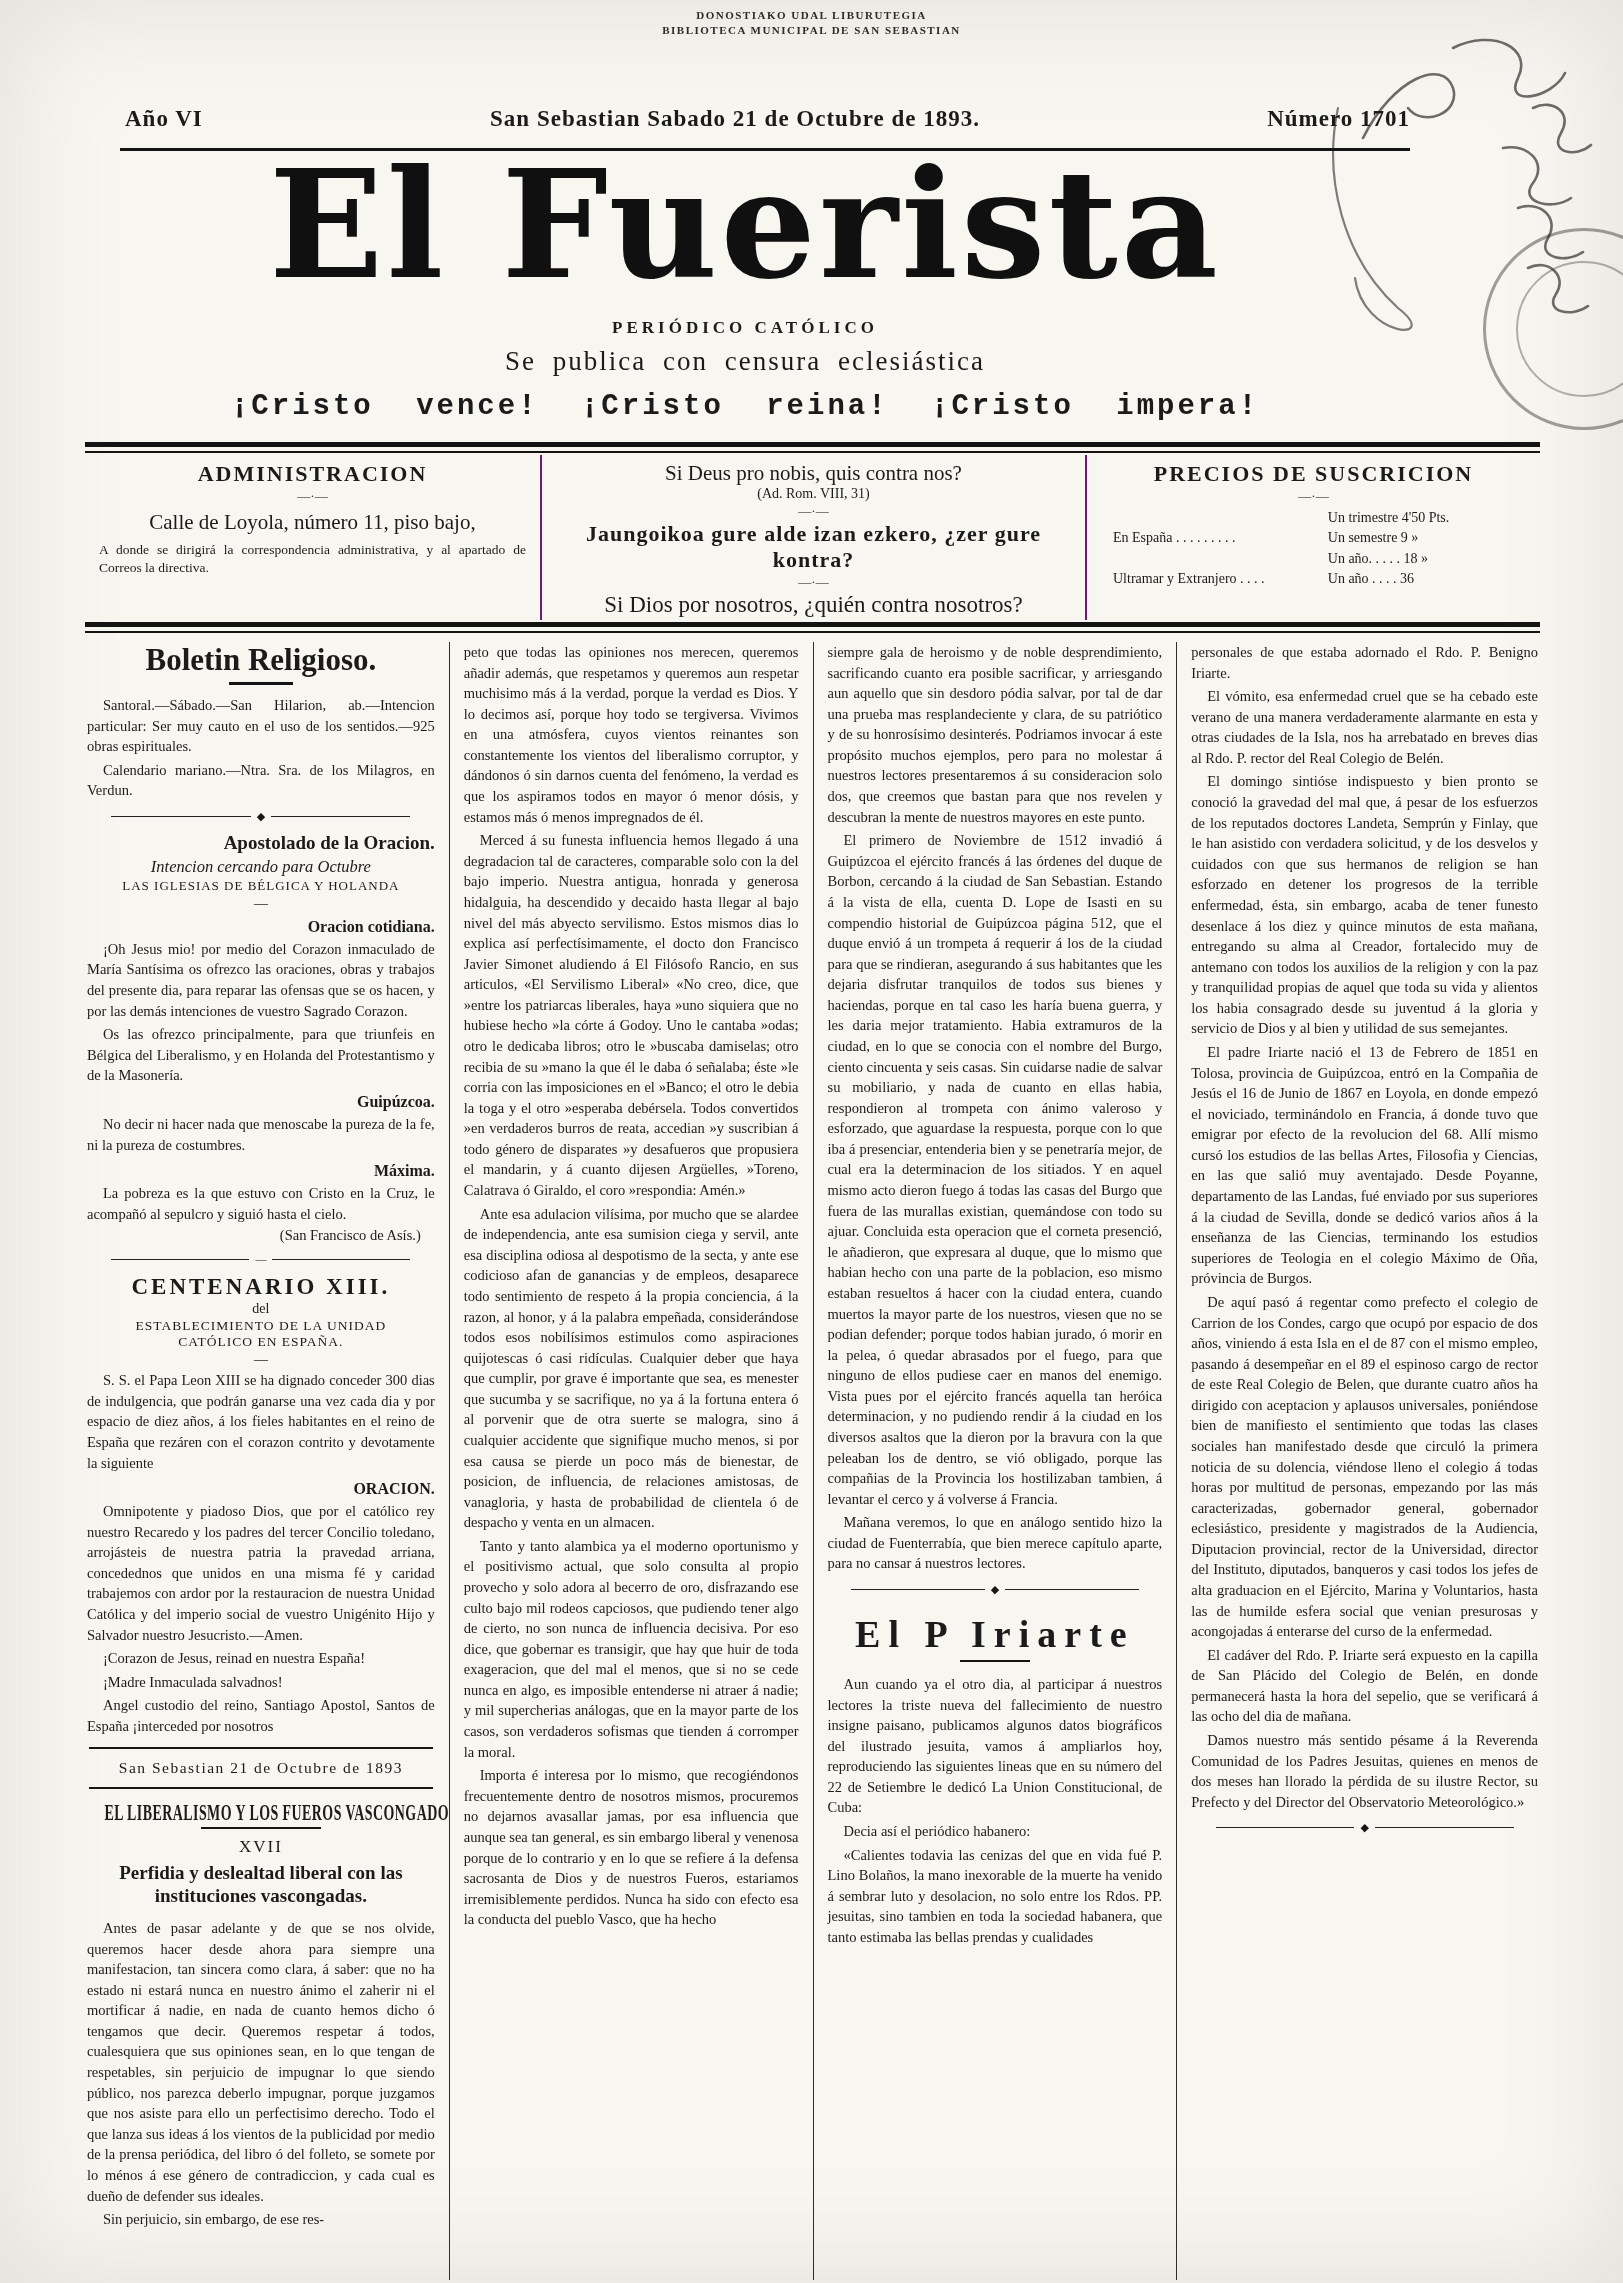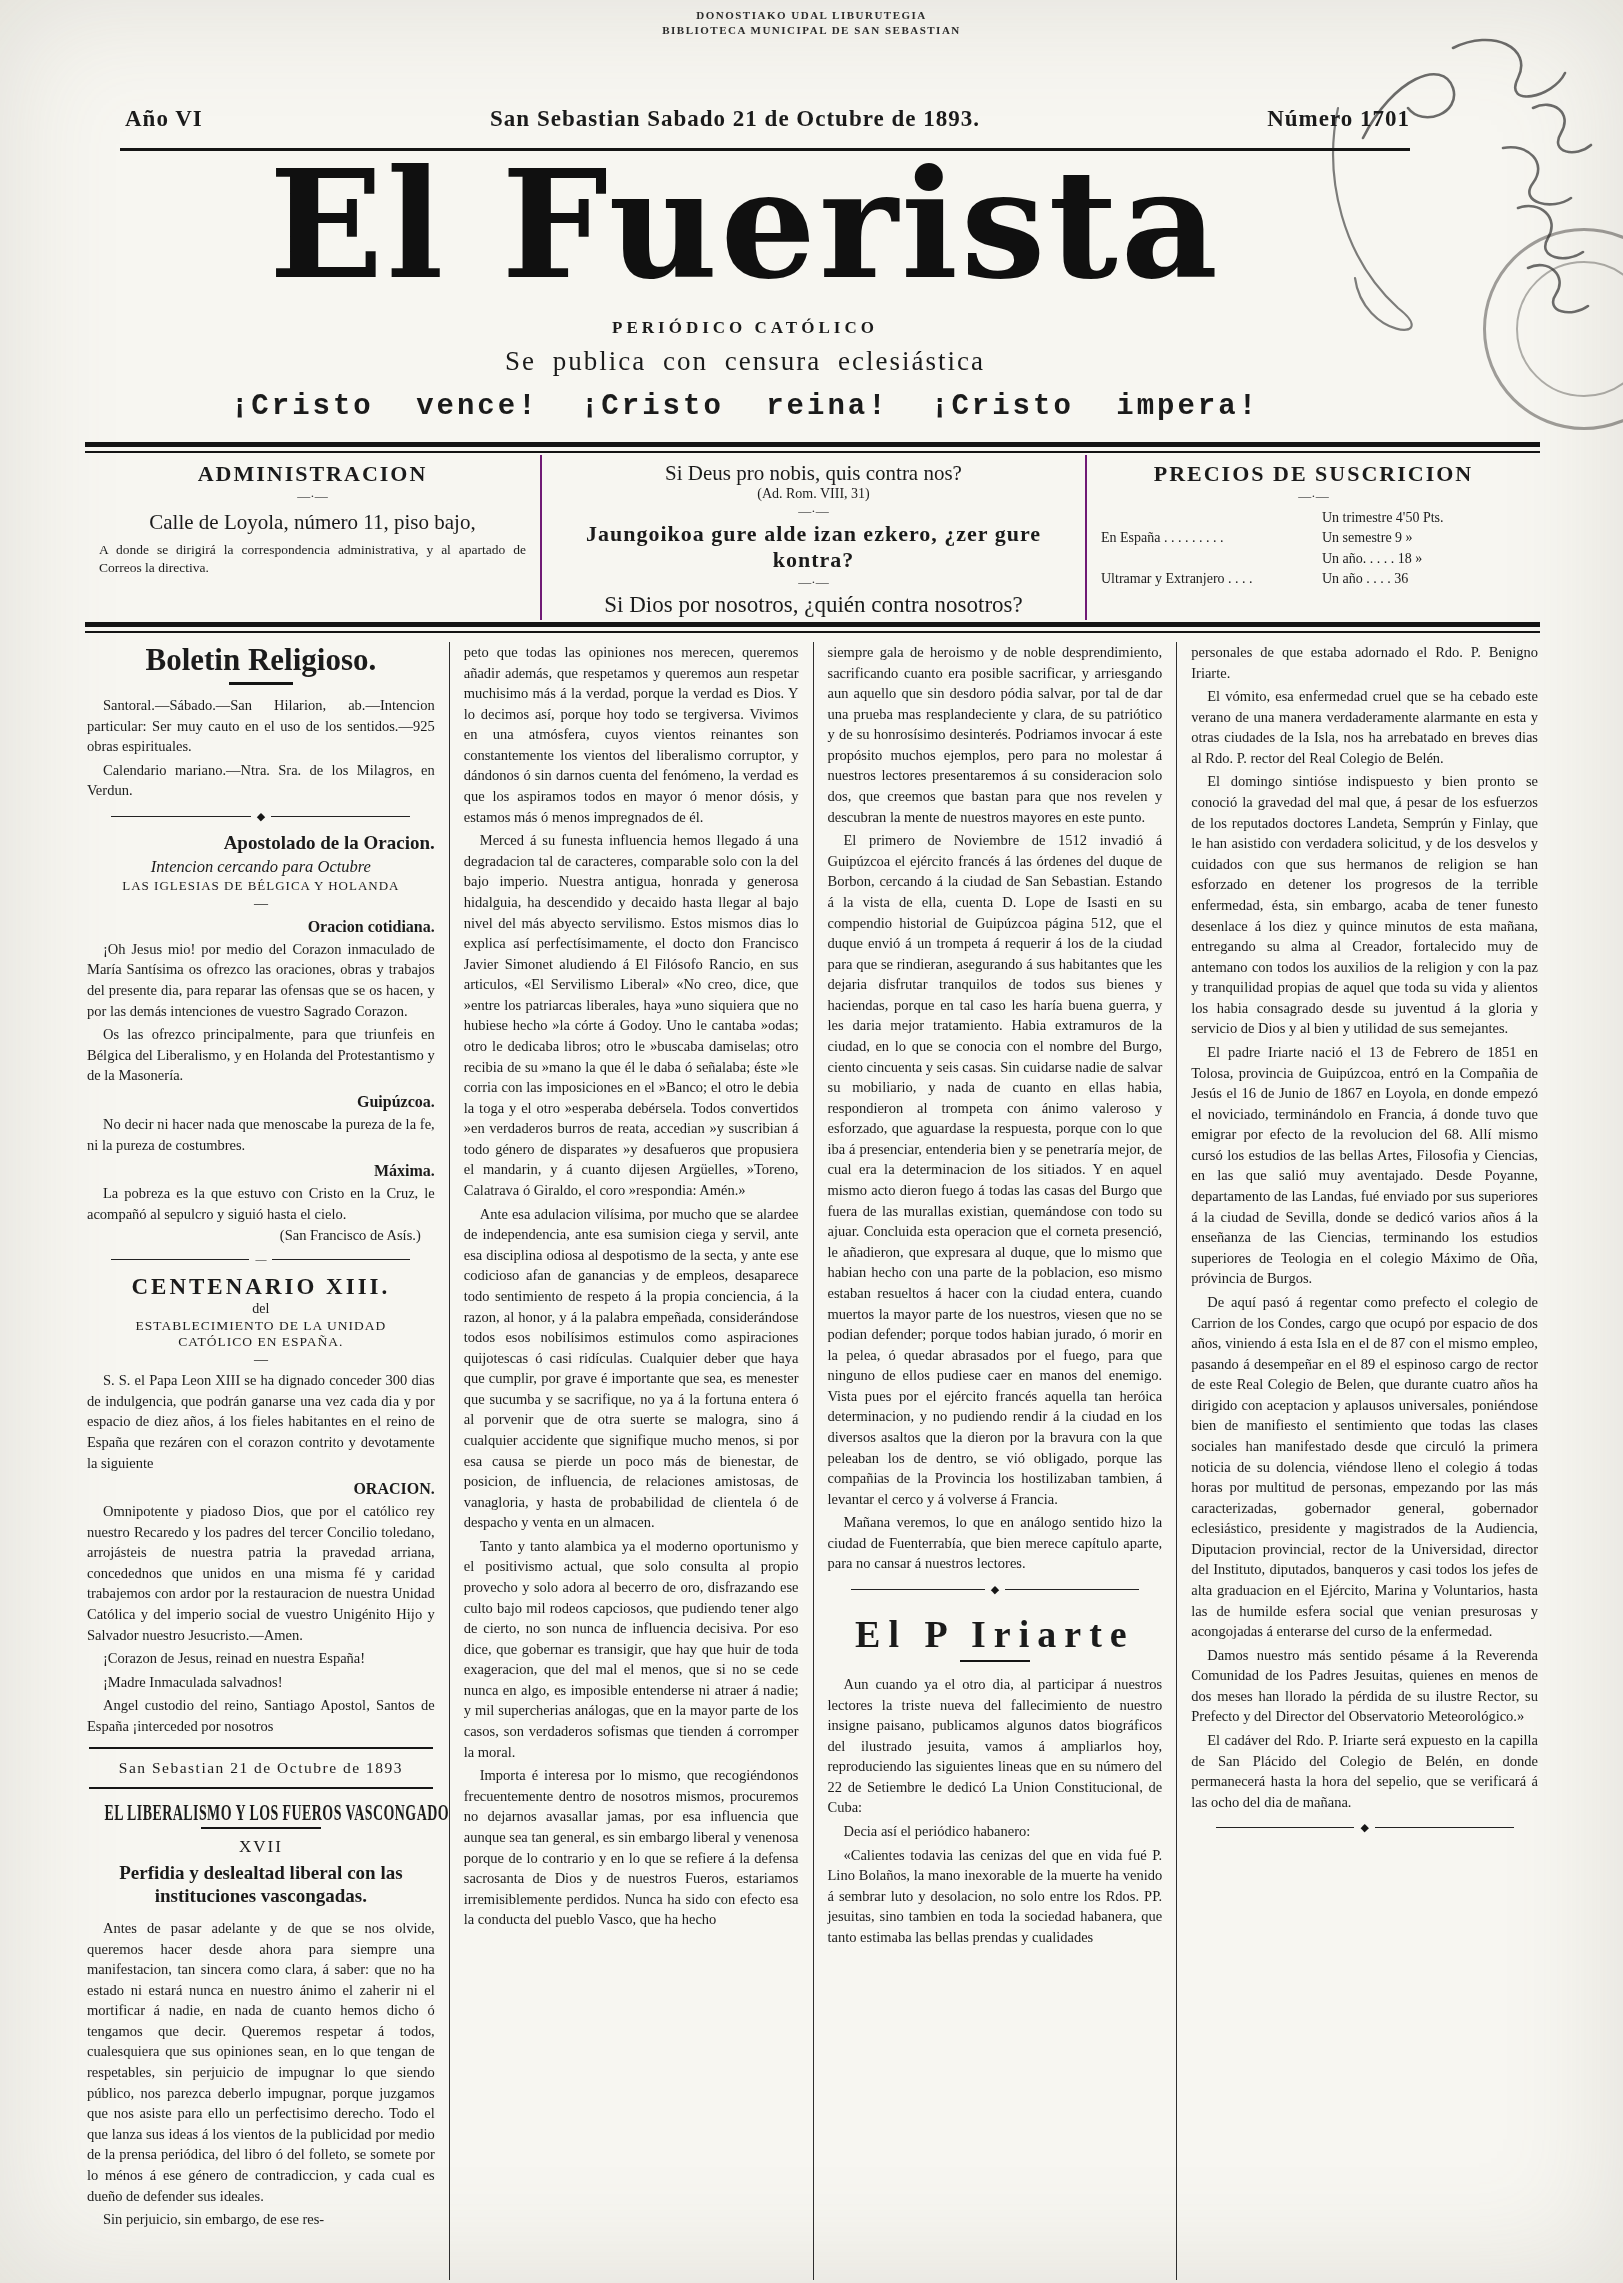--- a/index.html
+++ b/index.html
@@ -37,21 +37,21 @@
   .hbox-title{text-align:center;font-weight:bold;font-size:22px;letter-spacing:2px;margin-top:2px;}
   .ornament{text-align:center;font-size:13px;color:#333;line-height:1;margin:2px 0 4px;}
   .admin-address{text-align:center;font-size:21px;margin-top:8px;}
   .admin-note{font-size:13.5px;text-align:justify;margin-top:6px;line-height:1.3;}
   .lema-latin{text-align:center;font-size:21px;margin-top:2px;}
   .lema-ref{text-align:center;font-size:14px;}
   .lema-basque{text-align:center;font-size:22px;font-weight:bold;letter-spacing:1px;margin:4px 0 2px;}
   .lema-es{text-align:center;font-size:23px;margin-top:2px;}
   .precios-rows{font-size:14px;line-height:1.45;margin-top:6px;}
   .prow{display:flex;}
-  .prow .pl{width:52%;} .prow .pr{width:48%;}
+  .prow .pl{width:52%;margin-left:12px;} .prow .pr{width:48%;}
   
   .body-cols{position:absolute;top:642px;left:85px;width:1455px;height:1638px;display:flex;overflow:hidden;}
   .col{width:25%;box-sizing:border-box;padding:0 14px;overflow:hidden;}
   .col + .col{border-left:1.5px solid #2e2e2e;}
   .col:first-child{padding-left:2px;} .col:last-child{padding-right:2px;}
   .p{font-size:14.5px;line-height:1.42;text-align:justify;text-indent:16px;margin:0 0 3px;}
   .p.cont{text-indent:0;}
   .h-boletin{font-size:31px;font-weight:bold;text-align:center;margin:0 0 4px;}
   .mini-rule{width:64px;border-top:3px solid #141414;margin:0 auto 10px;}
   .divider{display:flex;align-items:center;width:86%;margin:9px auto;}
@@ -223,21 +223,21 @@
       <p class="p">Decia así el periódico habanero:</p>
       <p class="p">«Calientes todavia las cenizas del que en vida fué P. Lino Bolaños, la mano inexorable de la muerte ha venido á sembrar luto y desolacion, no solo entre los Rdos. PP. jesuitas, sino tambien en toda la sociedad habanera, que tanto estimaba las bellas prendas y cualidades</p>
     </div>
 
     <div class="col">
       <p class="p cont">personales de que estaba adornado el Rdo. P. Benigno Iriarte.</p>
       <p class="p">El vómito, esa enfermedad cruel que se ha cebado este verano de una manera verdaderamente alarmante en esta y otras ciudades de la Isla, nos ha arrebatado en breves dias al Rdo. P. rector del Real Colegio de Belén.</p>
       <p class="p">El domingo sintióse indispuesto y bien pronto se conoció la gravedad del mal que, á pesar de los esfuerzos de los reputados doctores Landeta, Semprún y Finlay, que le han asistido con verdadera solicitud, y de los desvelos y cuidados con que sus hermanos de religion se han esforzado en detener los progresos de la terrible enfermedad, ésta, sin embargo, acaba de tener funesto desenlace á los diez y quince minutos de esta mañana, entregando su alma al Creador, fortalecido muy de antemano con todos los auxilios de la religion y con la paz y tranquilidad propias de aquel que toda su vida y alientos los habia consagrado desde su juventud á la gloria y servicio de Dios y al bien y utilidad de sus semejantes.</p>
       <p class="p">El padre Iriarte nació el 13 de Febrero de 1851 en Tolosa, provincia de Guipúzcoa, entró en la Compañia de Jesús el 16 de Junio de 1867 en Loyola, en donde empezó el noviciado, terminándolo en Francia, á donde tuvo que emigrar por efecto de la revolucion del 68. Allí mismo cursó los estudios de las bellas Artes, Filosofia y Ciencias, en las que salió muy aventajado. Desde Poyanne, departamento de las Landas, fué enviado por sus superiores á la ciudad de Sevilla, donde se dedicó varios años á la enseñanza de las Ciencias, terminando los estudios superiores de Teologia en el colegio Máximo de Oña, próvincia de Burgos.</p>
       <p class="p">De aquí pasó á regentar como prefecto el colegio de Carrion de los Condes, cargo que ocupó por espacio de dos años, viniendo á esta Isla en el de 87 con el mismo empleo, pasando á desempeñar en el 89 el espinoso cargo de rector de este Real Colegio de Belen, que durante cuatro años ha dirigido con aceptacion y aplausos universales, poniéndose bien de manifiesto el sentimiento que todas las clases sociales han manifestado desde que circuló la primera noticia de su dolencia, viéndose lleno el colegio á todas horas por multitud de personas, empezando por las más caracterizadas, gobernador general, gobernador eclesiástico, presidente y magistrados de la Audiencia, Diputacion provincial, rector de la Universidad, director del Instituto, diputados, banqueros y casi todos los jefes de alta graduacion en el Ejército, Marina y Voluntarios, hasta las de humilde esfera social que venian presurosas y acongojadas á enterarse del curso de la enfermedad.</p>
+      <p class="p">El cadáver del Rdo. P. Iriarte será expuesto en la capilla de San Plácido del Colegio de Belén, en donde permanecerá hasta la hora del sepelio, que se verificará á las ocho del dia de mañana.</p>
       <p class="p">Damos nuestro más sentido pésame á la Reverenda Comunidad de los Padres Jesuitas, quienes en menos de dos meses han llorado la pérdida de su ilustre Rector, su Prefecto y del Director del Observatorio Meteorológico.»</p>
-      <p class="p">El cadáver del Rdo. P. Iriarte será expuesto en la capilla de San Plácido del Colegio de Belén, en donde permanecerá hasta la hora del sepelio, que se verificará á las ocho del dia de mañana.</p>
       <div class="divider">
           <span class="divider-diamond">◆</span>
         </div>
     </div>
 
   </div>
 </div>
 
 </body></html>

